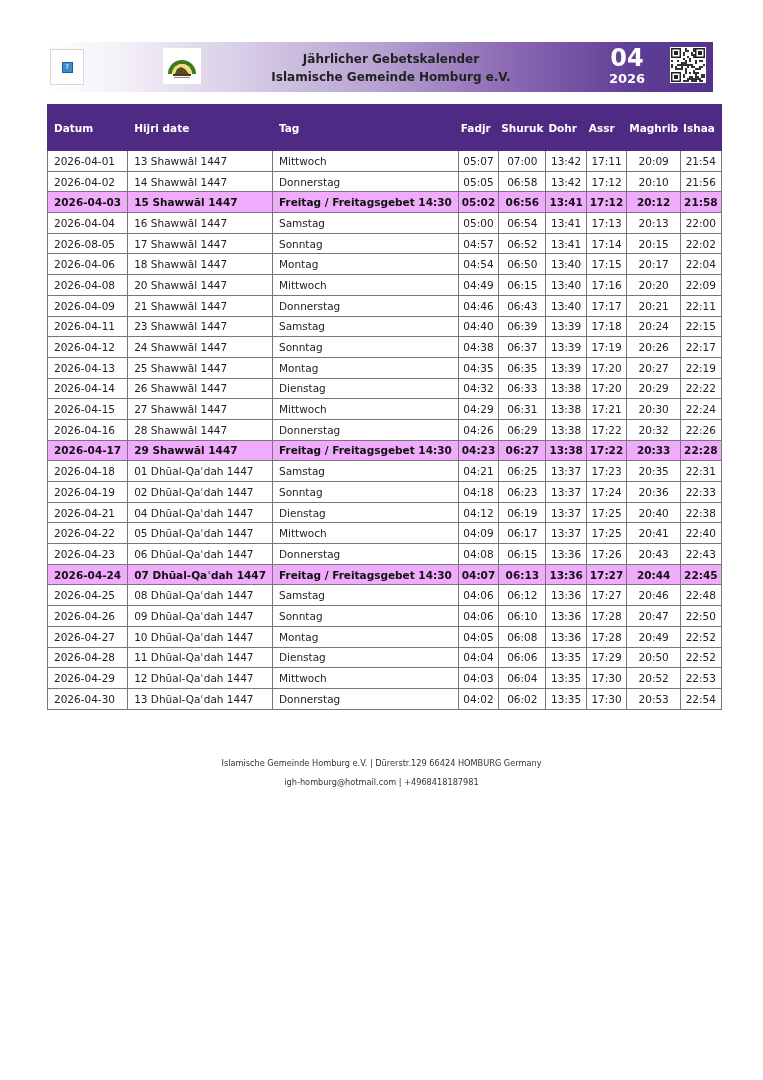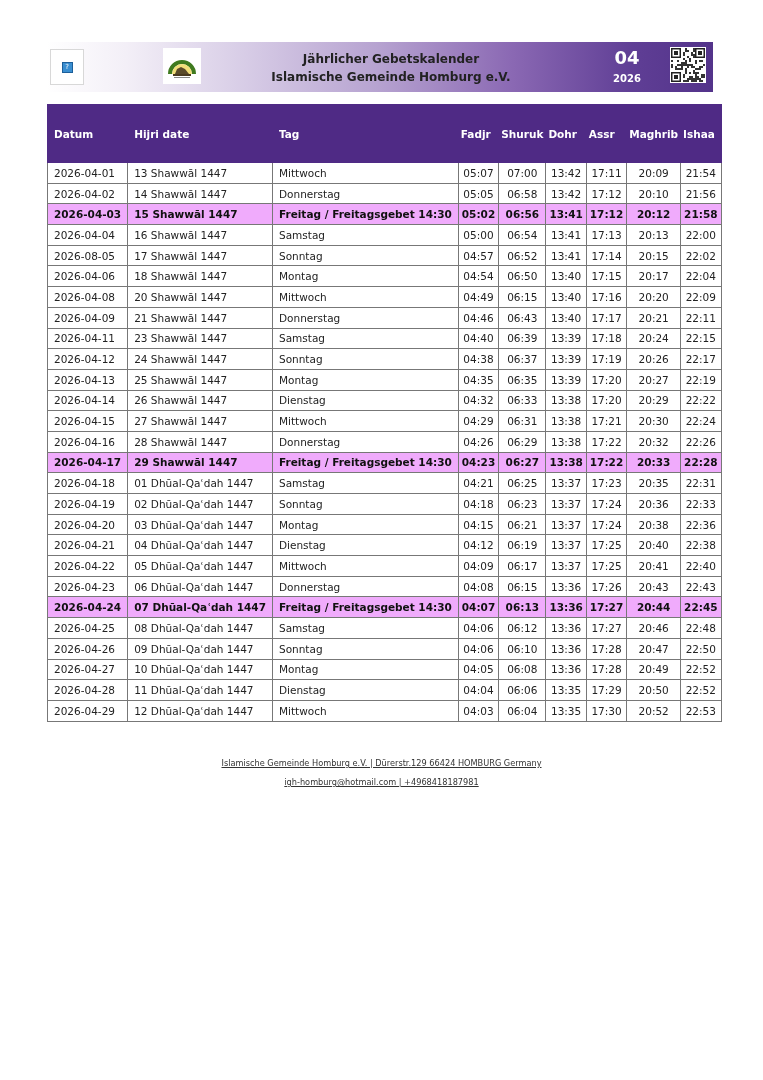--- a/index.html
+++ b/index.html
@@ -15,39 +15,39 @@
   .broken-img .q {
     width: 9px; height: 9px; background: #3a8ed0; color: #fff; font-size: 7px; line-height: 9px; text-align: center; border: 1px solid #1c5f9a;
   }
   .logo {
     position: absolute; left: 117px; top: 6px; width: 38px; height: 36px; background: #fff;
     display: flex; align-items: center; justify-content: center;
   }
   .titles { position: absolute; left: 200px; width: 290px; top: 8px; text-align: center; }
   .titles div { font-size: 12px; font-weight: bold; color: #222; line-height: 18px; }
   .month-box { position: absolute; left: 548px; top: 2px; width: 66px; text-align: center; color: #fff; font-weight: bold; }
-  .month-box .mm { font-size: 18px; line-height: 28px; }
-  .month-box .yy { font-size: 10px; line-height: 14px; }
+  .month-box .mm { font-size: 24px; line-height: 28px; }
+  .month-box .yy { font-size: 13px; line-height: 14px; }
   .qr { position: absolute; left: 624px; top: 5px; width: 36px; height: 36px; background: #fff; }
   table.cal {
     position: absolute; left: 47px; top: 104px; width: 666px;
     border-collapse: collapse; font-size: 10.5px;
   }
   table.cal th {
-    background: #4f2a85; color: #fff; font-weight: bold; text-align: left; height: 21px; padding: 18px 6px;
+    background: #4f2a85; color: #fff; font-weight: bold; text-align: left; height: 21px; padding: 12px 6px;
     border: 1px solid #4f2a85; border-left: 1px solid #7a5fa8;
   }
   table.cal th.num { text-align: left; padding: 0 2px; }
   table.cal th:first-child { border-left: 1px solid #4f2a85; }
   table.cal td {
     border: 1px solid #777; height: 19.7px; padding: 0 6px; white-space: nowrap;
   }
   table.cal td.num { text-align: center; padding: 0 3px; }
   table.cal tr.fri td { background: #f0abfc; font-weight: bold; color: #111; }
-  .footer { position: absolute; left: 0; width: 763px; text-align: center; font-size: 8.2px; color: #333; text-decoration: underline; }
+  .footer { position: absolute; left: 0; width: 763px; text-align: center; font-size: 8.2px; color: #333; }
 </style>
 </head>
 <body>
 
 <div class="header">
   <div class="broken-img">
       <div class="q">?</div>
     </div>
   <div class="logo">
     <svg width="34" height="32" viewBox="0 0 34 32">
@@ -372,31 +372,20 @@
         <td>02 Dhūal-Qaʿdah 1447</td>
         <td>Sonntag</td>
         <td class="num">04:18</td>
         <td class="num">06:23</td>
         <td class="num">13:37</td>
         <td class="num">17:24</td>
         <td class="num">20:36</td>
         <td class="num">22:33</td>
       </tr>
       <tr>
-        <td>2026-04-20</td>
-        <td>03 Dhūal-Qaʿdah 1447</td>
-        <td>Montag</td>
-        <td class="num">04:15</td>
-        <td class="num">06:21</td>
-        <td class="num">13:37</td>
-        <td class="num">17:24</td>
-        <td class="num">20:38</td>
-        <td class="num">22:36</td>
-      </tr>
-      <tr>
         <td>2026-04-21</td>
         <td>04 Dhūal-Qaʿdah 1447</td>
         <td>Dienstag</td>
         <td class="num">04:12</td>
         <td class="num">06:19</td>
         <td class="num">13:37</td>
         <td class="num">17:25</td>
         <td class="num">20:40</td>
         <td class="num">22:38</td>
       </tr>
@@ -481,17 +470,28 @@
         <td>2026-04-29</td>
         <td>12 Dhūal-Qaʿdah 1447</td>
         <td>Mittwoch</td>
         <td class="num">04:03</td>
         <td class="num">06:04</td>
         <td class="num">13:35</td>
         <td class="num">17:30</td>
         <td class="num">20:52</td>
         <td class="num">22:53</td>
       </tr>
+      <tr>
+        <td>2026-04-30</td>
+        <td>13 Dhūal-Qaʿdah 1447</td>
+        <td>Donnerstag</td>
+        <td class="num">04:02</td>
+        <td class="num">06:02</td>
+        <td class="num">13:35</td>
+        <td class="num">17:30</td>
+        <td class="num">20:53</td>
+        <td class="num">22:54</td>
+      </tr>
     </tbody>
 </table>
 
 <div class="footer" style="top:758px">Islamische Gemeinde Homburg e.V. | Dürerstr.129 66424 HOMBURG Germany</div>
 <div class="footer" style="top:777px">igh-homburg@hotmail.com | +4968418187981</div>
 
 </body></html>

